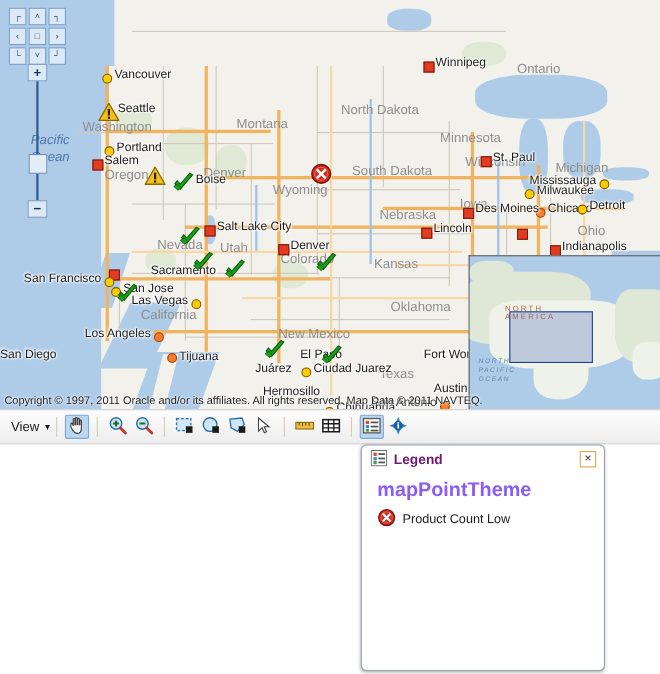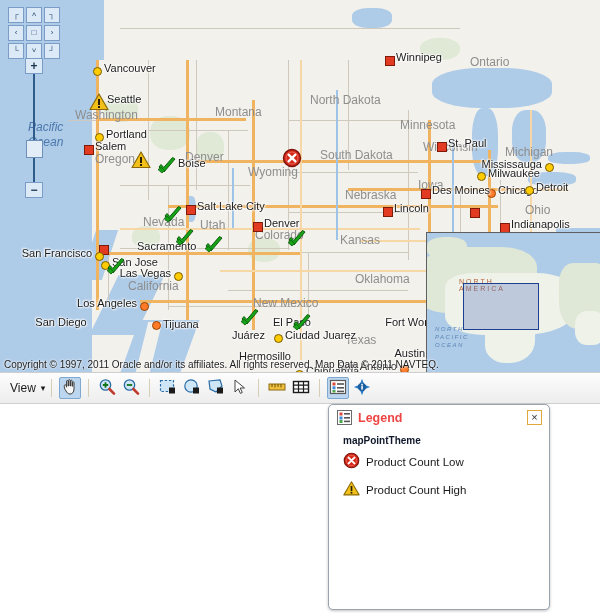--- a/index.html
+++ b/index.html
@@ -78,26 +78,26 @@
   .tb-btn{width:22px;height:22px;display:flex;align-items:center;justify-content:center;
         box-sizing:border-box;border:1px solid transparent;border-radius:2px;margin:0 1px;}
   .tb-btn.active{background:#bcd6ef;border-color:#7fa8d0;}
 
   
   #legend{position:absolute;left:328px;top:404px;width:222px;height:206px;
         background:#fff;border:1px solid #9aa4ae;border-radius:5px;
         box-shadow:0 1px 3px rgba(0,0,0,.25);box-sizing:border-box;}
   #legend-header{position:relative;height:26px;display:flex;align-items:center;
         padding:0 8px;}
-  #legend-title{color:#ef4444;font-weight:bold;font-size:12.5px;margin-left:6px;}
+  #legend-title{color:#701a75;font-weight:bold;font-size:12.5px;margin-left:6px;}
   #legend-close{position:absolute;right:7px;top:5px;width:15px;height:15px;
         border:1px solid #e0a83c;background:#fff;box-sizing:border-box;
         display:flex;align-items:center;justify-content:center;
         font-size:11px;color:#333;line-height:1;}
-  #legend-theme{font-weight:bold;font-size:10px;color:#0f172a;margin:4px 0 6px 14px;}
+  #legend-theme{font-weight:bold;font-size:18px;color:#8b5cf6;margin:4px 0 6px 14px;}
   .legend-row{display:flex;align-items:center;gap:6px;margin:0 0 9px 14px;}
   .legend-row-label{font-size:11.5px;color:#1a1a1a;}
 </style>
 </head>
 <body>
 
 <div id="map-app">
 
   <div id="map-viewport">
 
@@ -234,21 +234,21 @@
         <div class="city-lbl" style="top: 240px; left: 110px; margin-left: 27px;">Sacramento</div>
         <div class="city-dot" style="left: 95px; top: 252px;"></div>
         <div class="city-lbl" style="top: 247px; left: 0px; width: 92px; text-align: right;">San Francisco</div>
         <div class="city-dot" style="left: 101px; top: 261px;"></div>
         <div class="city-lbl" style="top: 256px; left: 112px;">San Jose</div>
         <div class="city-dot" style="left: 174px; top: 272px;"></div>
         <div class="city-lbl" style="top: 267px; left: 0px; width: 171px; text-align: right;">Las Vegas</div>
         <div class="city-dot big" style="left: 140px; top: 302px;"></div>
         <div class="city-lbl" style="top: 297px; left: 0px; width: 137px; text-align: right;">Los Angeles</div>
         <div class="city-dot big" style="left: 152px; top: 321px;"></div>
-        <div class="city-lbl" style="top: 316px; left: 0px; width: 122px; text-align: center;">San Diego</div>
+        <div class="city-lbl" style="top: 316px; left: 0px; width: 122px; text-align: left;">San Diego</div>
         <div class="city-lbl" style="top: 318px; left: 163px;">Tijuana</div>
         <div class="city-lbl" style="top: 316px; left: 273px;">El Paso</div>
         <div class="city-lbl" style="top: 329px; left: 0px; width: 265px; text-align: right;">Juárez</div>
         <div class="city-dot" style="left: 274px; top: 334px;"></div>
         <div class="city-lbl" style="top: 329px; left: 285px;">Ciudad Juarez</div>
         <div class="city-dot" style="left: 440px; top: 321px;"></div>
         <div class="city-lbl" style="top: 316px; left: 0px; width: 437px; text-align: right;">Fort Worth</div>
         <div class="city-sq" style="left: 428px; top: 352px;"></div>
         <div class="city-lbl" style="top: 347px; left: 0px; width: 425px; text-align: right;">Austin</div>
         <div class="city-dot big" style="left: 400px; top: 365px;"></div>
@@ -468,24 +468,16 @@
     <div id="legend-theme">mapPointTheme</div>
     <div id="legend-items">
         <div class="legend-row">
           <span><svg width="17" height="17" viewBox="0 0 20 20">
               <circle cx="10" cy="10" r="8.5" fill="#d42a1c" stroke="#7d1309" stroke-width="1.4"></circle>
               <circle cx="10" cy="10" r="6" fill="none" stroke="#ff8f80" stroke-width="1" opacity=".55"></circle>
               <path d="M6.6 6.6 L13.4 13.4 M13.4 6.6 L6.6 13.4" stroke="#fff" stroke-width="2.3" stroke-linecap="round"></path>
             </svg></span>
           <span class="legend-row-label">Product Count Low</span>
         </div>
-        <div class="legend-row">
-          <span><svg width="17" height="17" viewBox="0 0 20 20">
-              <path d="M10 2 L19 17.5 L1 17.5 Z" fill="#f2c019" stroke="#8a6a06" stroke-width="1.2" stroke-linejoin="round"></path>
-              <rect x="9" y="7" width="2" height="6" fill="#2a2000"></rect>
-              <rect x="9" y="14" width="2" height="2" fill="#2a2000"></rect>
-            </svg></span>
-          <span class="legend-row-label">Product Count High</span>
-        </div>
       </div>
   </div>
 
 </div>
 
 </body></html>

